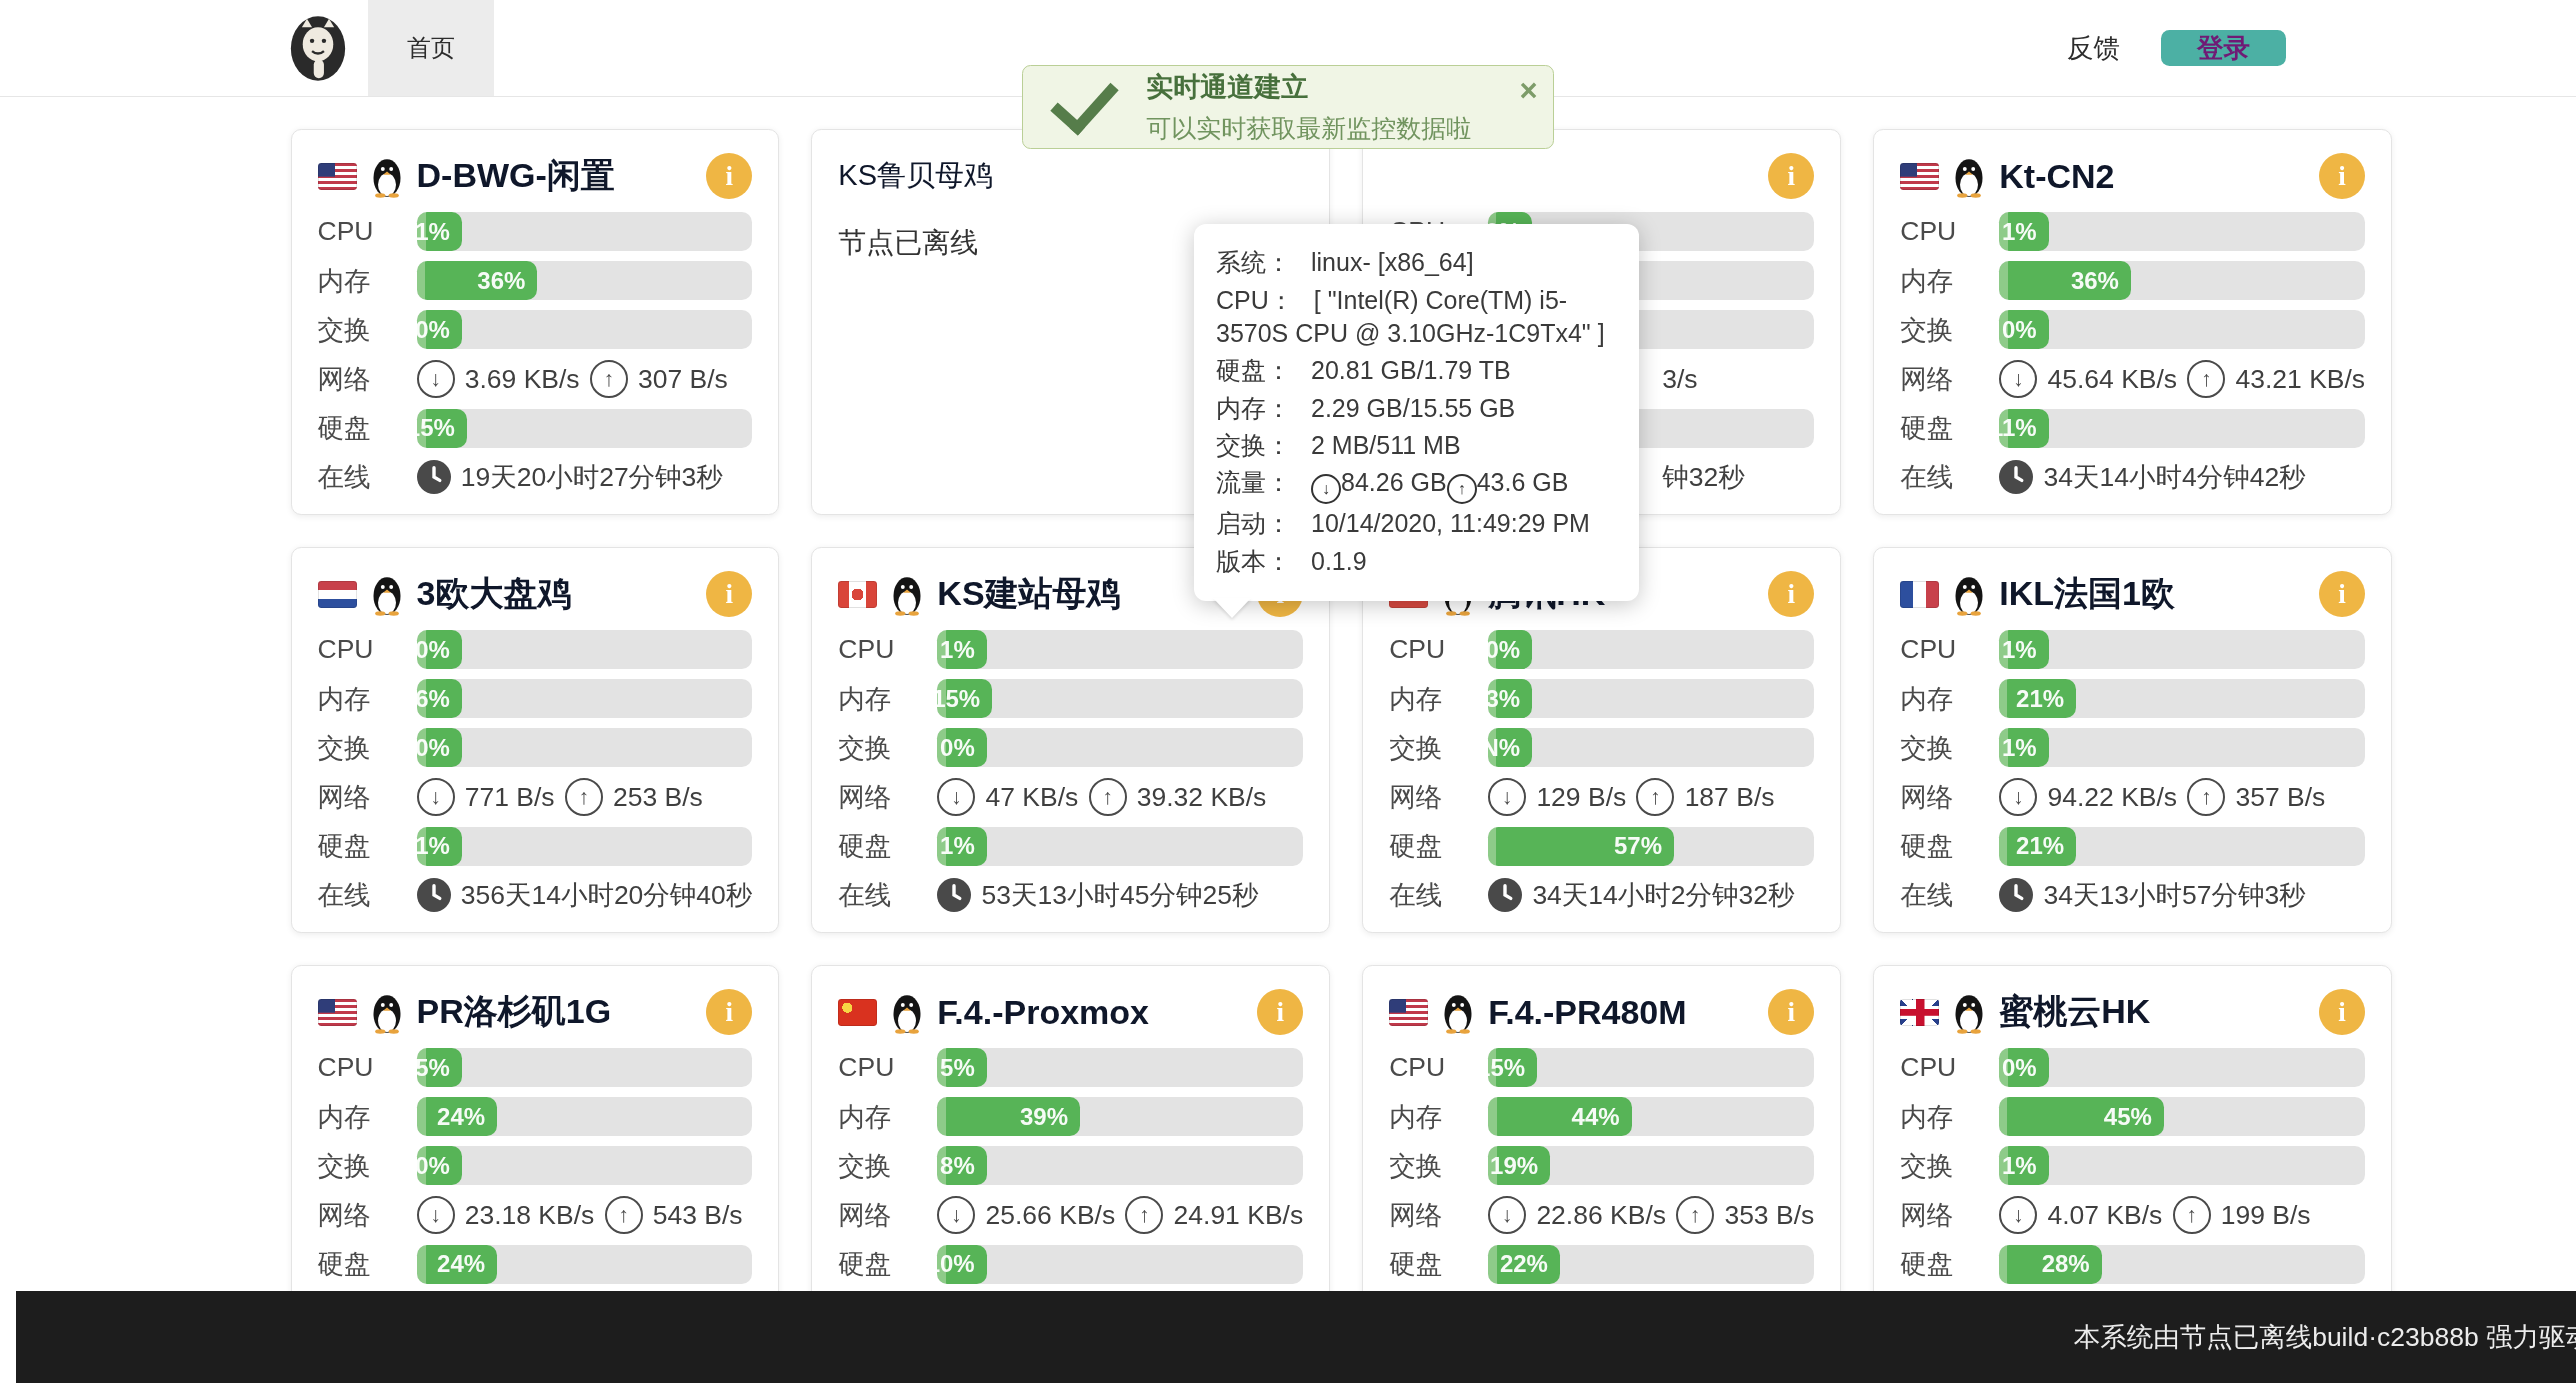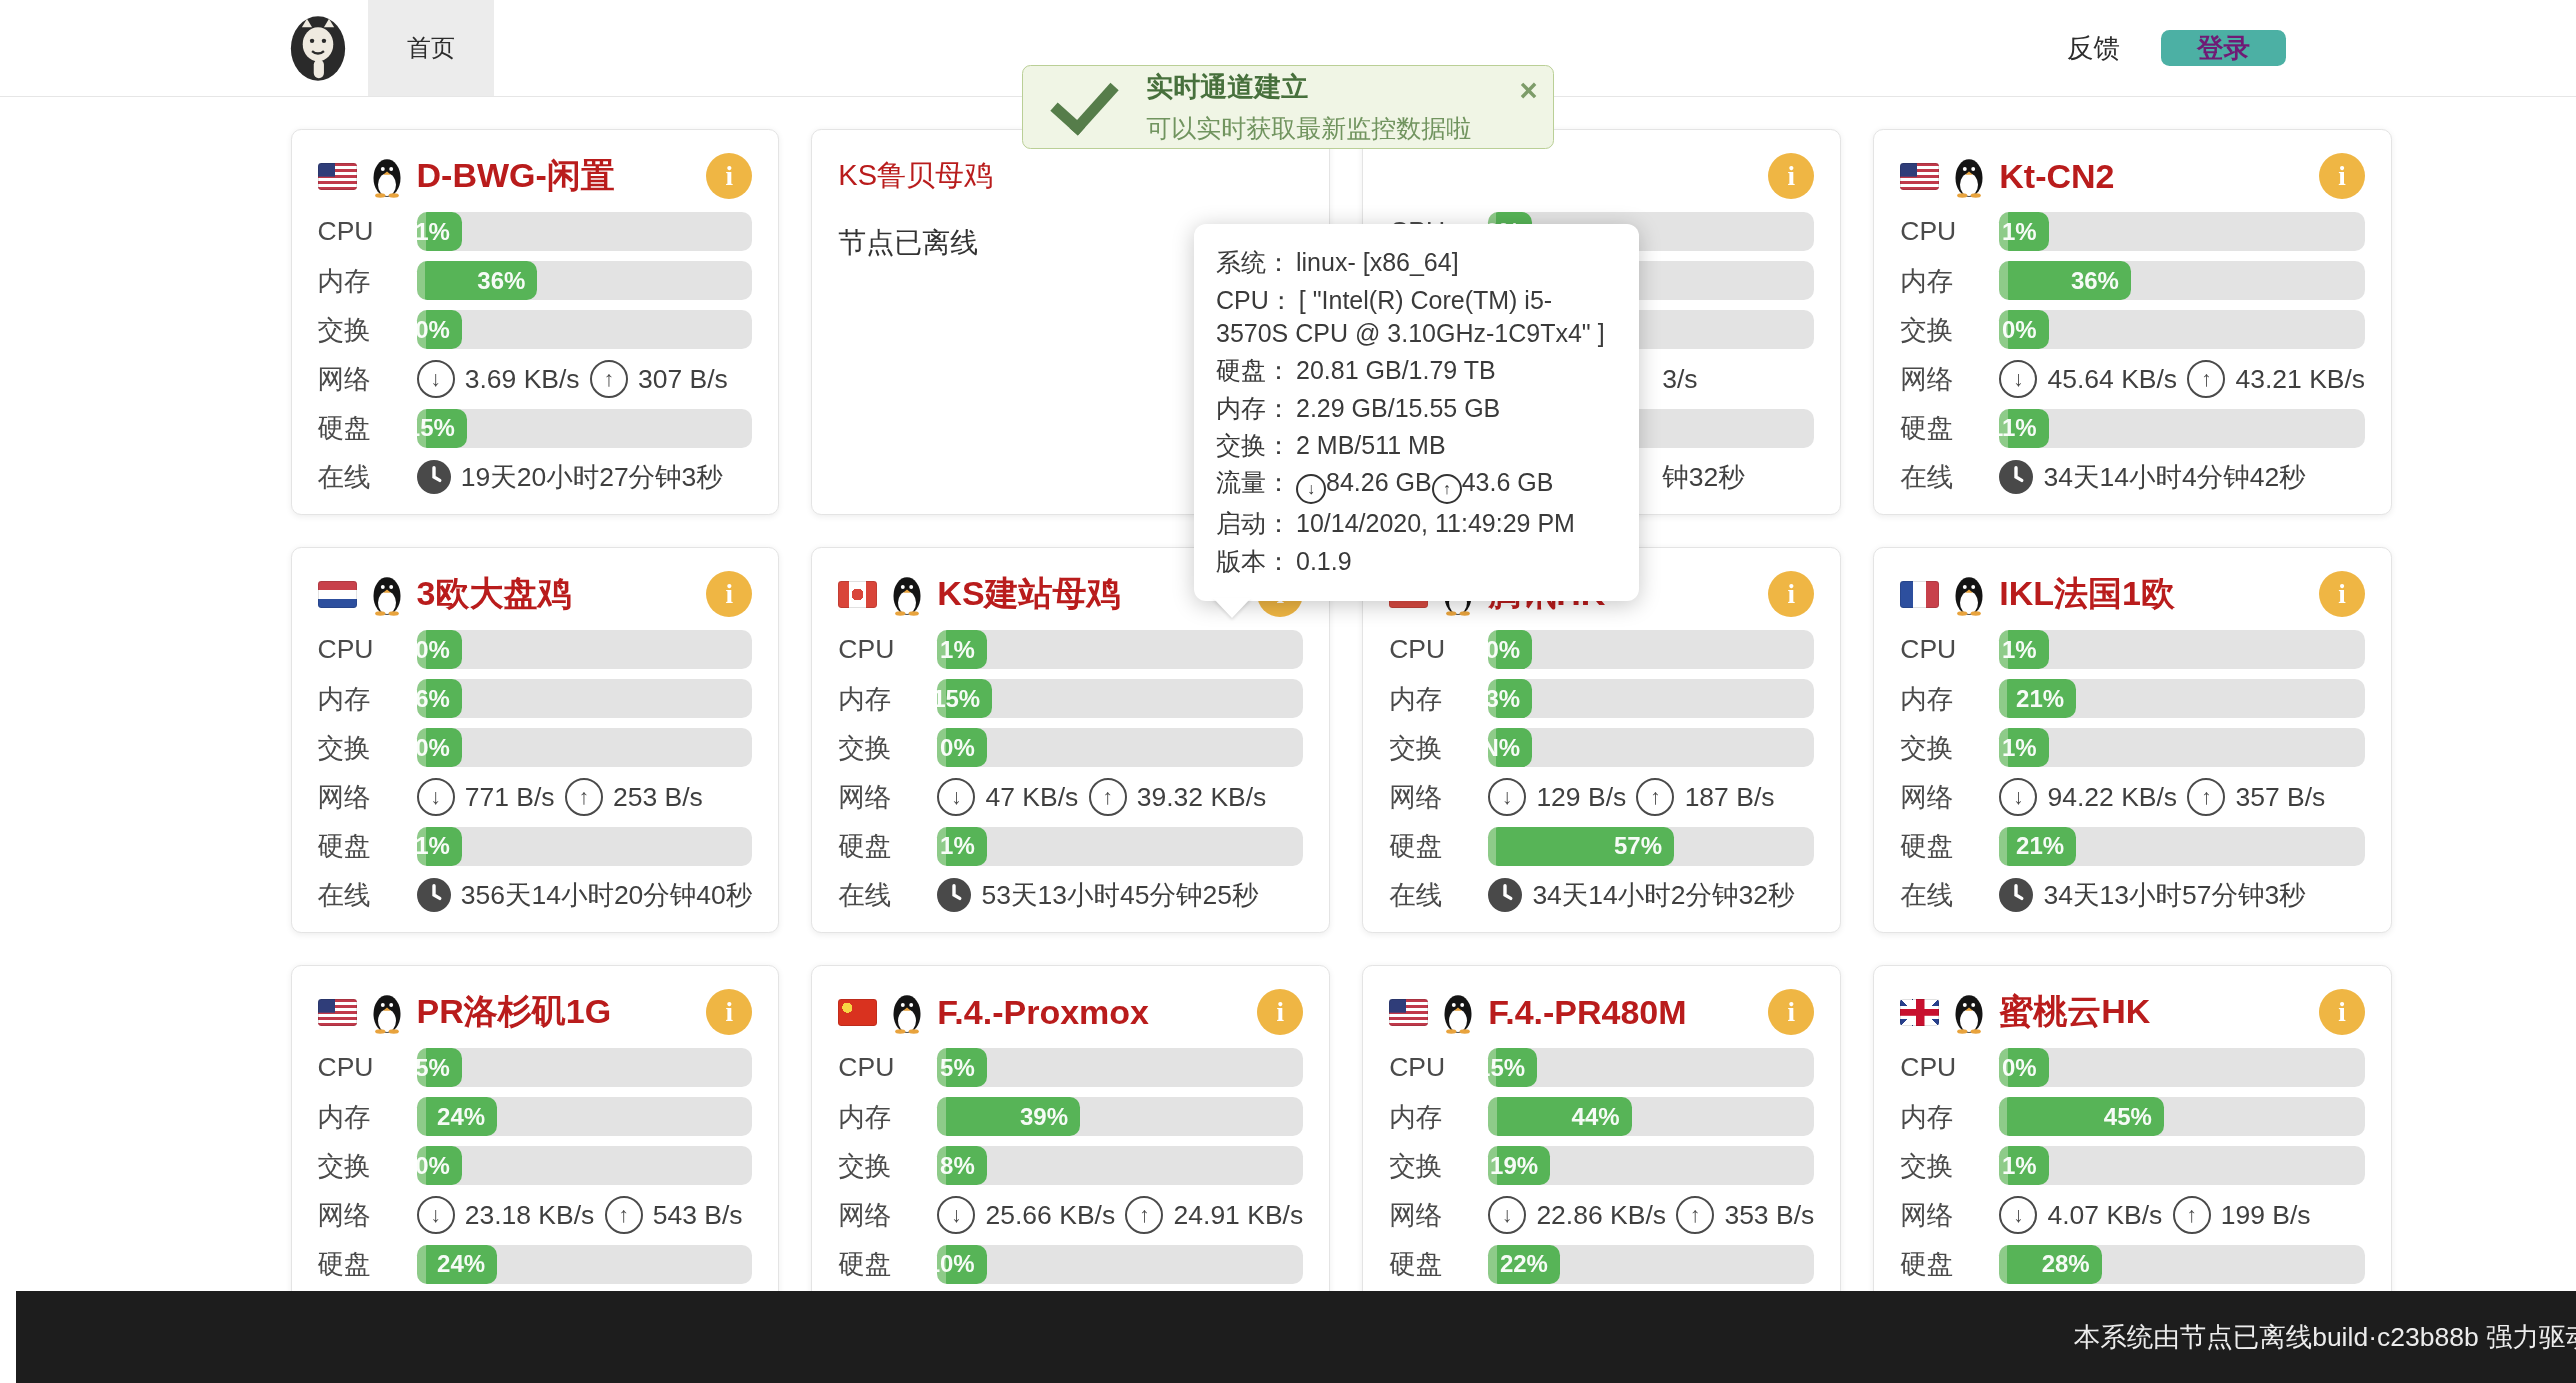--- a/index.html
+++ b/index.html
@@ -34,21 +34,21 @@
   [data-flag="cn"]{background:
       radial-gradient(circle at 24% 32%,#f7d744 0 5.1px,transparent 5.1px),#d9321f;}
   [data-flag="gb"]{background:
       linear-gradient(#c8102e,#c8102e) center/100% 6.8px no-repeat,
       linear-gradient(#c8102e,#c8102e) center/8.5px 100% no-repeat,
       linear-gradient(#fff,#fff) center/100% 13px no-repeat,
       linear-gradient(#fff,#fff) center/14.5px 100% no-repeat,
       linear-gradient(45deg,transparent 42%,#fff 42% 58%,transparent 58%),
       linear-gradient(135deg,transparent 42%,#fff 42% 58%,transparent 58%),#28408c;}
   .tux{width:36px;height:43px;flex:0 0 auto;display:inline-flex;}
-  .title{font-size:34px;font-weight:bold;color:#b91c1c;white-space:nowrap;}
+  .title{font-size:34px;font-weight:bold;color:#0f172a;white-space:nowrap;}
   .info-badge{margin-left:auto;width:46px;height:46px;border-radius:50%;background:#efb644;color:#fff;
     display:flex;align-items:center;justify-content:center;font-size:27px;font-weight:bold;
     font-family:"Liberation Serif","DejaVu Serif",serif;cursor:pointer;flex:0 0 auto;}
   .offline-msg{font-size:28px;color:#333;margin-top:24px;display:block;}
   .card.offline .title{font-weight:normal;font-size:29px;}
   .card:not(.offline) .offline-msg{display:none;}
   .card:not(.partial) .fragment{display:none;}
   .m-row{display:flex;align-items:center;height:39px;margin-bottom:10.2px;position:relative;}
   .m-label{width:99px;font-size:26.5px;color:#4a4a4a;flex:0 0 auto;}
   .track{flex:1;height:39px;background:#e3e3e3;border-radius:10.2px;position:relative;}
@@ -67,21 +67,21 @@
     gap:26px;padding:3px 26px;box-sizing:content-box;}
   .toast-check{width:50px;height:26px;border-left:11px solid #567d4a;border-bottom:11px solid #567d4a;
     transform:rotate(-48deg);margin:0 5.1px 12px 5.1px;flex:0 0 auto;}
   .toast-title{font-size:27px;font-weight:bold;color:#47703c;margin-bottom:6.8px;}
   .toast-msg{font-size:25px;color:#71945f;}
   .toast-close{position:absolute;top:8.5px;right:15.4px;font-size:31px;font-weight:bold;color:#7d9c69;cursor:pointer;line-height:1;}
   
   .tooltip{position:absolute;left:1194px;top:224px;width:401px;z-index:30;background:#fff;border-radius:12px;
     box-shadow:0 3.4px 22px rgba(0,0,0,.22);padding:19px 22px;font-size:25px;color:#3a3a3a;line-height:1.35;}
   .tt-row{margin:3.4px 0;}
-  .tt-label{margin-right:5px;}
+  .tt-label{margin-right:20px;}
   .tt-circ{display:inline-flex;width:26px;height:26px;border:2.1px solid #333;border-radius:50%;
     align-items:center;justify-content:center;font-size:16px;font-weight:bold;color:#333;vertical-align:-3.4px;}
   .tt-arrow{position:absolute;bottom:-17px;left:19px;width:0;height:0;
     border:19px solid transparent;border-top:20.5px solid #fff;border-bottom:none;
     filter:drop-shadow(0 2.6px 1.7px rgba(0,0,0,.12));}
   
   footer{position:fixed;left:16px;bottom:0;width:2576px;height:92px;background:#1d1d1d;z-index:50;
     display:flex;align-items:center;justify-content:flex-end;font-size:26.5px;color:#ececec;gap:0;}
   footer a{color:#ececec;text-decoration:none;cursor:pointer;}
 </style>

